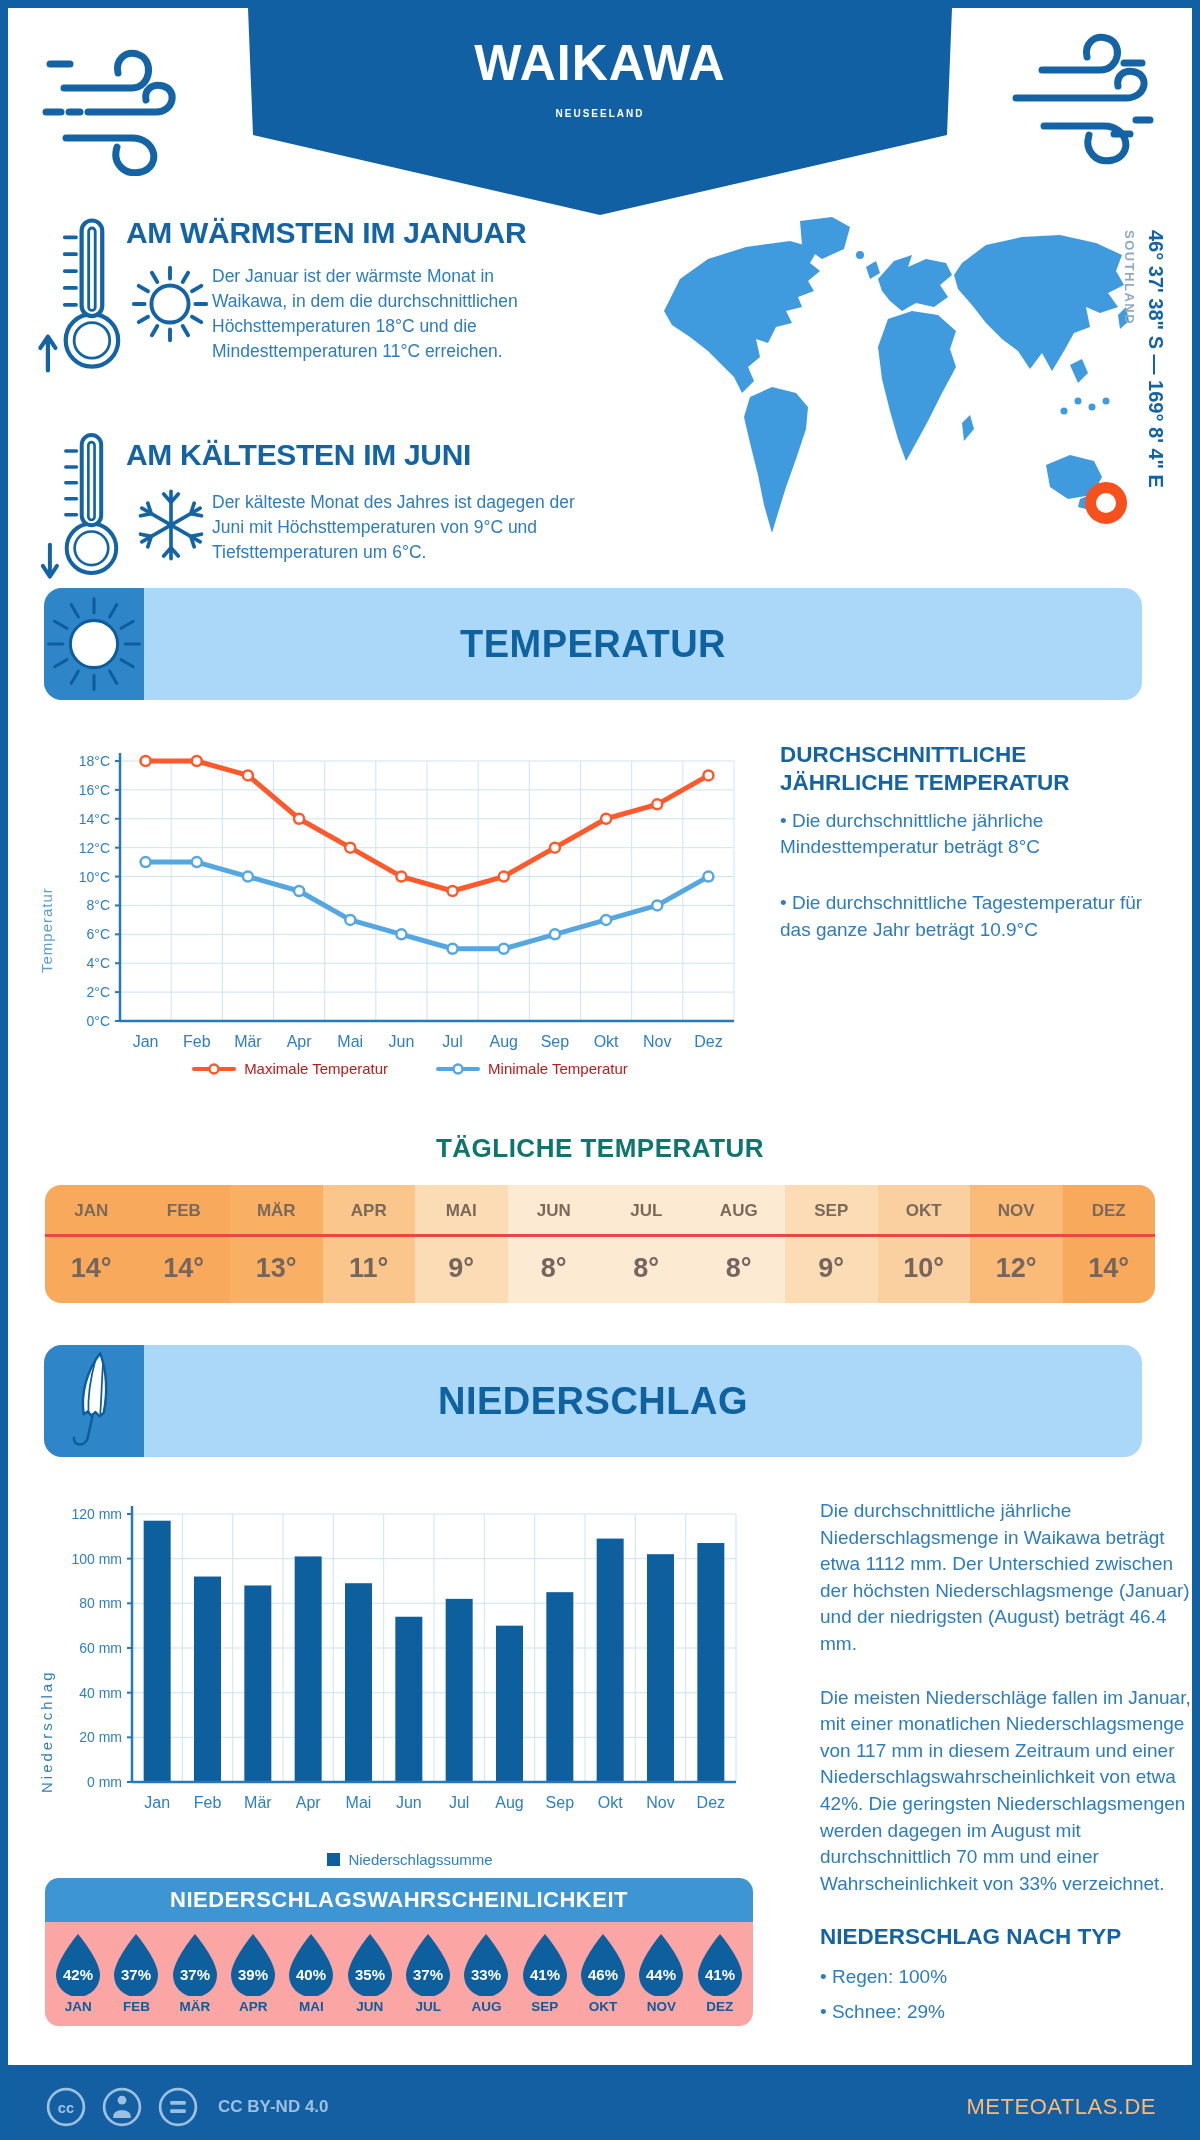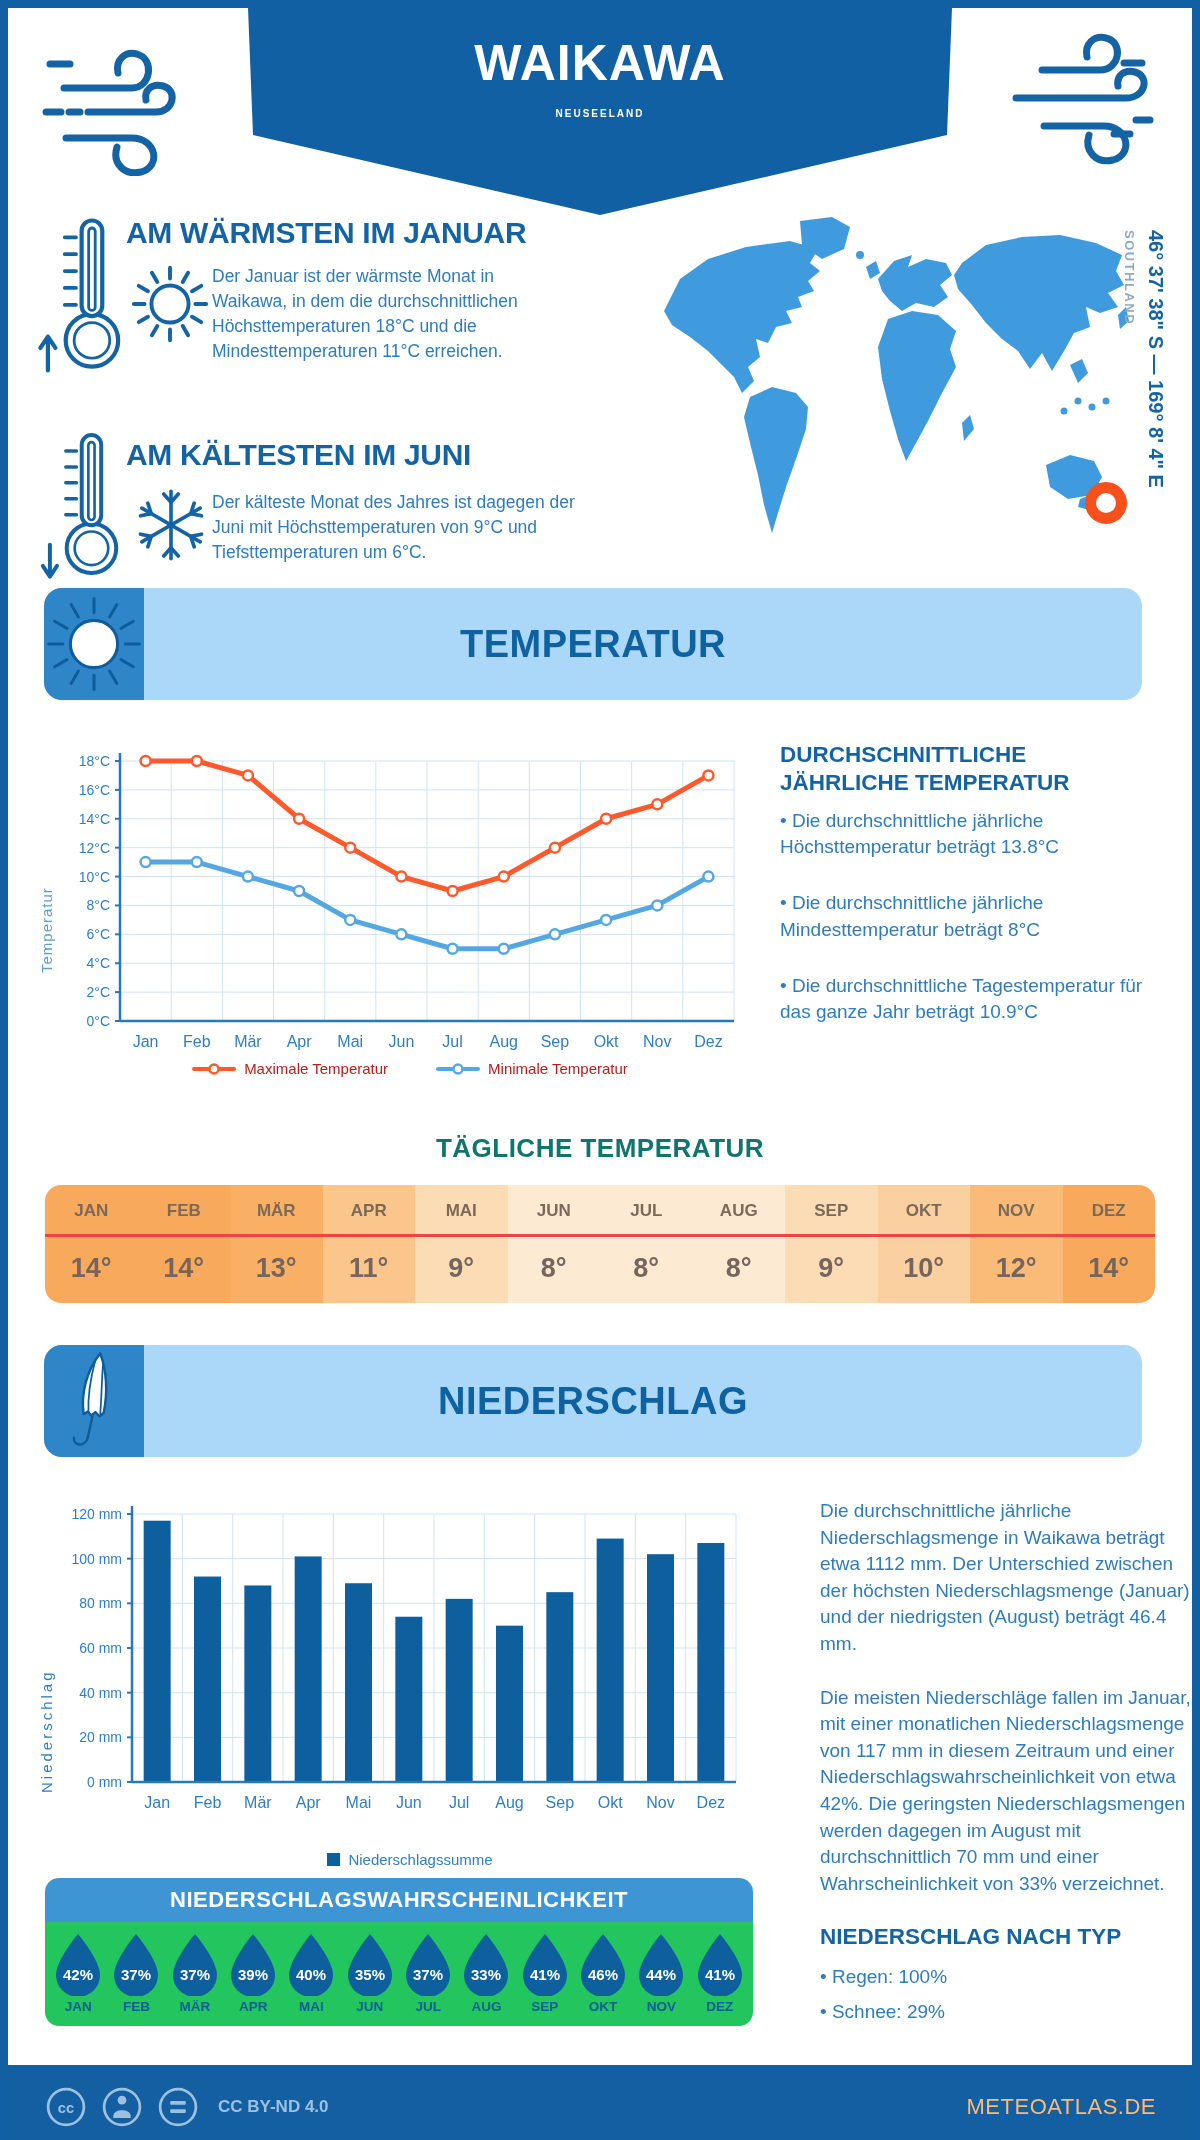--- a/index.html
+++ b/index.html
@@ -73,21 +73,21 @@
   #daily-table .col:first-child{border-radius:16px 0 0 16px;}
   #daily-table .col:last-child{border-radius:0 16px 16px 0;}
   #daily-table .m{height:49px;line-height:52px;text-align:center;color:#7b695a;
                   font-size:17px;font-weight:700;}
   #daily-table .v{flex:1;border-top:3px solid #ef4444;text-align:center;line-height:62px;
                   color:#75655c;font-size:27px;font-weight:700;}
   
   #prob-box{left:37px;top:1870px;width:708px;border-radius:14px;overflow:hidden;}
   #prob-head{background:#3d95d4;color:#fff;text-align:center;height:44px;line-height:44px;
              font-size:22px;font-weight:700;letter-spacing:0.5px;}
-  #prob-body{background:#22c55e;display:flex;padding:10px 4px 12px;}
+  #prob-body{background:#fca5a5;display:flex;padding:10px 4px 12px;}
   .drop-cell{flex:1;text-align:center;}
   .drop-cell svg{width:48px;height:64px;display:block;margin:0 auto;}
   .drop-cell .mon{margin-top:3px;color:#0d5d9c;font-size:13.5px;font-weight:700;}
   
   #footer{left:-8px;top:2057px;width:1200px;height:83px;background:#135fa2;
           display:flex;align-items:center;justify-content:space-between;
           padding:0 44px;box-sizing:border-box;}
   #footer .lic{display:flex;align-items:center;gap:12px;}
   #footer .lic svg{width:44px;height:44px;}
   #license-text{color:#9cc0e0;font-size:17px;font-weight:700;margin-left:6px;}
@@ -286,21 +286,20 @@
         <svg viewBox="0 0 44 14" width="44" height="14">
           <line x1="2" y1="7" x2="42" y2="7" stroke="#55a7e2" stroke-width="4" stroke-linecap="round"></line>
           <circle cx="22" cy="7" r="4.5" fill="#fff" stroke="#55a7e2" stroke-width="2.5"></circle>
         </svg>
         <span>Minimale Temperatur</span>
       </div>
     </div>
 
   <div id="annual-head" class="abs rcol-head">DURCHSCHNITTLICHE JÄHRLICHE TEMPERATUR</div>
   <div id="annual-col" class="abs">
-    <p>• Die durchschnittliche jährliche Höchsttemperatur beträgt 13.8°C</p>
     <p>• Die durchschnittliche jährliche Mindesttemperatur beträgt 8°C</p>
     <p>• Die durchschnittliche Tagestemperatur für das ganze Jahr beträgt 10.9°C</p>
   </div>
 
   <div id="daily-head" class="abs">TÄGLICHE TEMPERATUR</div>
   <div id="daily-table" class="abs">
       <div class="col" style="background: rgb(249, 169, 92);">
         <div class="m">JAN</div>
         <div class="v">14°</div>
       </div>

